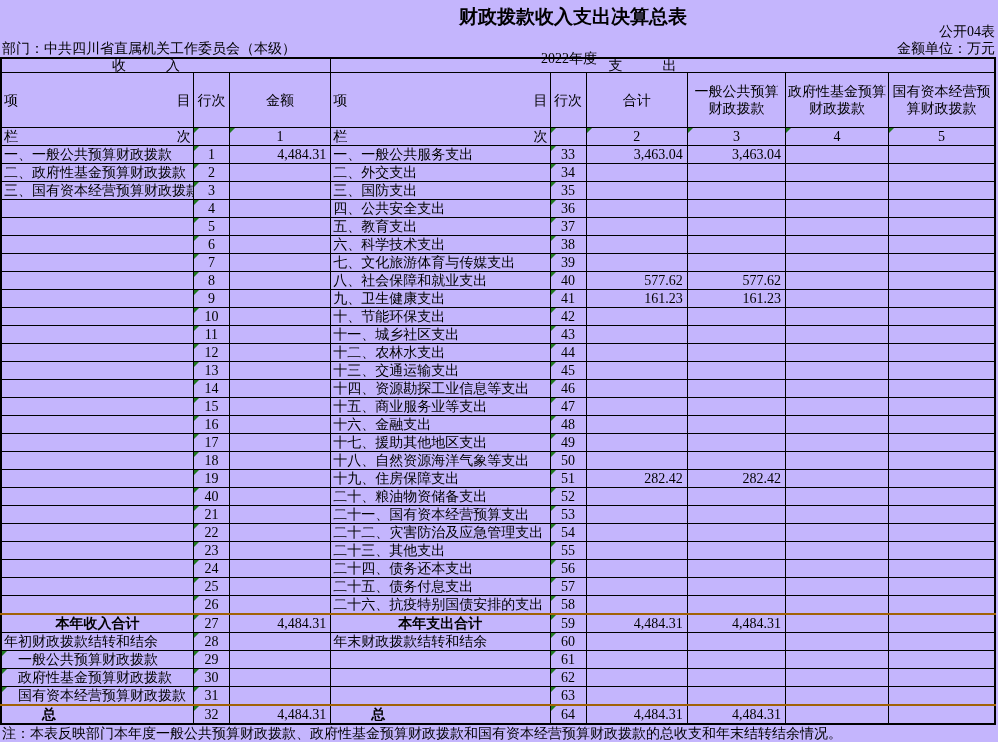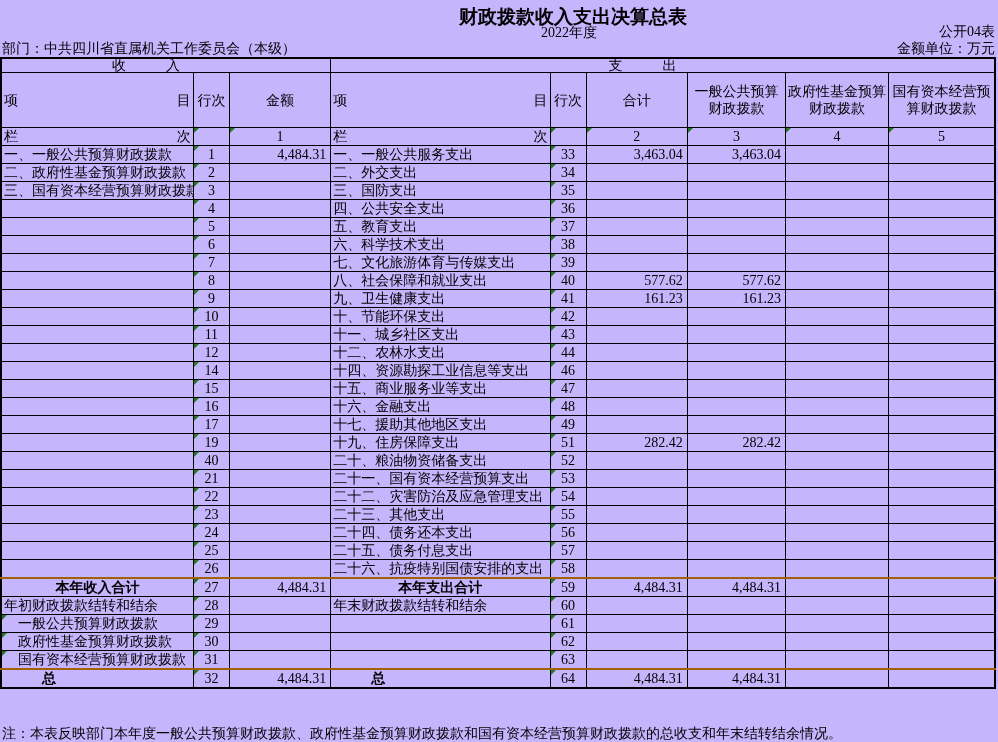--- a/index.html
+++ b/index.html
@@ -1,21 +1,21 @@
 <!DOCTYPE html>
 <html style="--green: #217a21;"><head>
 <meta charset="utf-8">
 <style>
   html,body{margin:0;padding:0;background:#fff;}
   .page{position:relative;width:998px;height:742px;background:#c4b5fd;color:#000;
         font-family:"Liberation Serif","DejaVu Serif",serif;font-size:14px;overflow:hidden;}
   .title{position:absolute;left:459px;top:4px;font-size:19px;font-weight:bold;white-space:nowrap;}
   .docno{position:absolute;right:3px;top:23px;white-space:nowrap;}
   .dept{position:absolute;left:2px;top:40px;white-space:nowrap;}
-  .year{position:absolute;left:541px;top:24px;white-space:nowrap;}
+  .year{position:absolute;left:541px;top:50px;white-space:nowrap;}
   .unit{position:absolute;right:3px;top:40px;white-space:nowrap;}
 
   table.t{position:absolute;left:0;top:57px;width:996px;border-collapse:collapse;
           table-layout:fixed;border:2px solid #000;}
   .t th,.t td{border:1px solid #000;padding:0 2px;font-weight:normal;font-size:14px;
               line-height:17px;overflow:hidden;white-space:nowrap;position:relative;
               vertical-align:middle;}
   tr.h1 th{height:13px;line-height:13px;}
   tr.h2 th{height:54px;text-align:center;white-space:normal;}
   tr.h3 th{height:17px;text-align:center;}
@@ -271,20 +271,35 @@
     <td class="num tri">44</td>
     <td class="val"></td>
     <td class="val"></td>
     <td class="val"></td>
     <td class="val"></td>
   </tr>
         <tr>
     <td class="lbl">
             <div class="lw"></div>
           </td>
+    <td class="num tri">13</td>
+    <td class="val"></td>
+    <td class="lbl">
+            <div class="lw">十三、交通运输支出</div>
+          </td>
+    <td class="num tri">45</td>
+    <td class="val"></td>
+    <td class="val"></td>
+    <td class="val"></td>
+    <td class="val"></td>
+  </tr>
+        <tr>
+    <td class="lbl">
+            <div class="lw"></div>
+          </td>
     <td class="num tri">14</td>
     <td class="val"></td>
     <td class="lbl">
             <div class="lw">十四、资源勘探工业信息等支出</div>
           </td>
     <td class="num tri">46</td>
     <td class="val"></td>
     <td class="val"></td>
     <td class="val"></td>
     <td class="val"></td>
@@ -322,20 +337,35 @@
         <tr>
     <td class="lbl">
             <div class="lw"></div>
           </td>
     <td class="num tri">17</td>
     <td class="val"></td>
     <td class="lbl">
             <div class="lw">十七、援助其他地区支出</div>
           </td>
     <td class="num tri">49</td>
+    <td class="val"></td>
+    <td class="val"></td>
+    <td class="val"></td>
+    <td class="val"></td>
+  </tr>
+        <tr>
+    <td class="lbl">
+            <div class="lw"></div>
+          </td>
+    <td class="num tri">18</td>
+    <td class="val"></td>
+    <td class="lbl">
+            <div class="lw">十八、自然资源海洋气象等支出</div>
+          </td>
+    <td class="num tri">50</td>
     <td class="val"></td>
     <td class="val"></td>
     <td class="val"></td>
     <td class="val"></td>
   </tr>
         <tr>
     <td class="lbl">
             <div class="lw"></div>
           </td>
     <td class="num tri">19</td>

